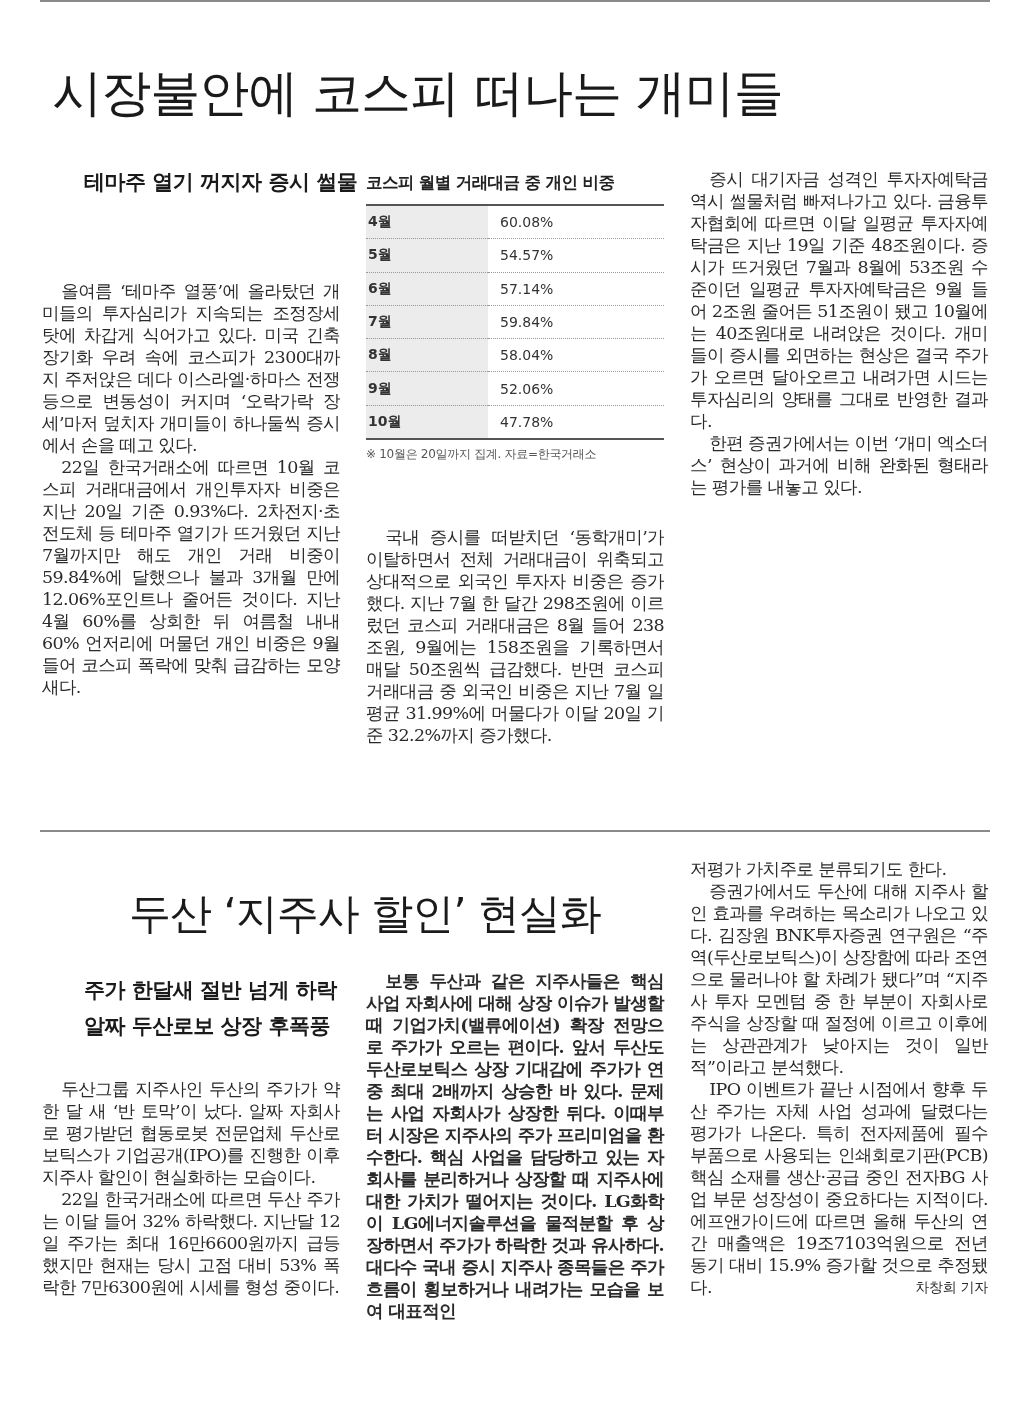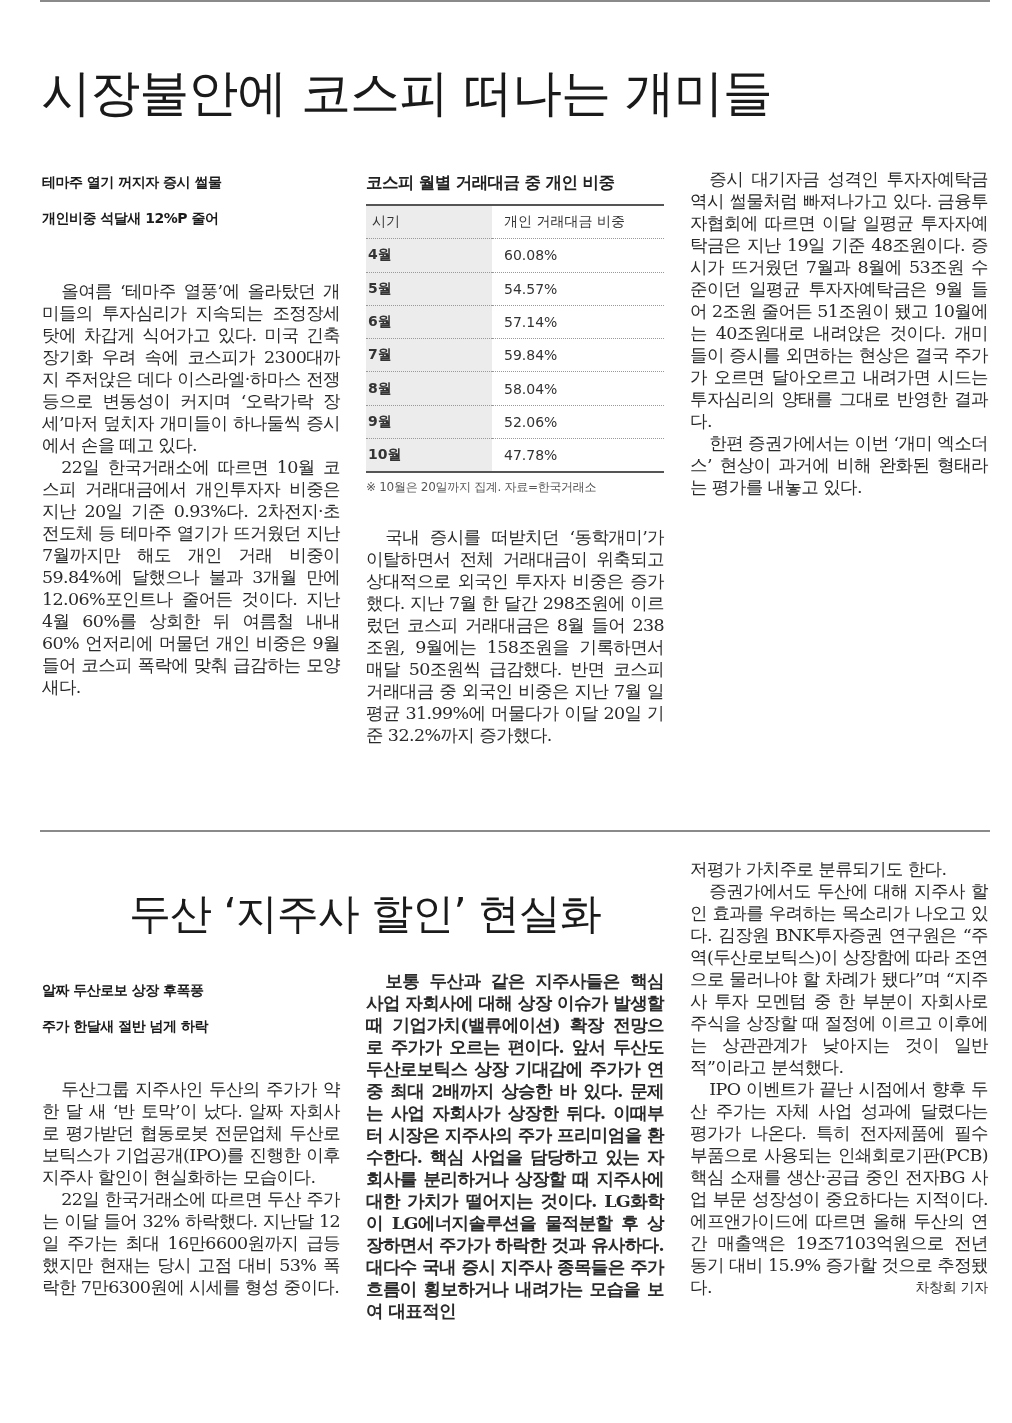--- a/index.html
+++ b/index.html
@@ -1,19 +1,19 @@
 <!DOCTYPE html>
 <html><head>
 <meta charset="utf-8">
 <style>
   html, body { margin:0; padding:0; background:#ffffff; }
   body { width:1012px; height:1423px; position:relative; overflow:hidden; color:#222; font-family:"DejaVu Serif", serif; }
   .rule { position:absolute; left:40px; width:950px; height:2px; background:#8a8a8a; }
-  .headline { position:absolute; left:5px; width:803px; text-align:center; font-family:"DejaVu Sans", sans-serif; font-weight:normal; color:#1a1a1a; letter-spacing:-1px; }
-  .subhead { position:absolute; font-family:"DejaVu Sans", sans-serif; font-weight:bold; font-size:14px; line-height:36px; color:#1a1a1a; letter-spacing:-0.5px; }
+  .headline { position:absolute; left:16px; width:803px; text-align:center; font-family:"DejaVu Sans", sans-serif; font-weight:normal; color:#1a1a1a; letter-spacing:-1px; }
+  .subhead { position:absolute; font-family:"DejaVu Sans", sans-serif; font-weight:bold; font-size:21px; line-height:36px; color:#1a1a1a; letter-spacing:-0.5px;margin-left:42px; }
   .col { position:absolute; width:298px; font-size:17.5px; line-height:22px; color:#2a2a2a; text-align:justify; letter-spacing:-0.6px; }
   .col p { margin:0; text-indent:1.1em; }
   .col p.noindent { text-indent:0; }
   .byline { float:right; font-family:"DejaVu Sans", sans-serif; font-size:14px; letter-spacing:-0.3px; text-indent:0; }
   .lastline::after { content:""; display:block; clear:both; }
 
   
   .tbox { position:absolute; left:366px; top:166px; width:298px; font-family:"DejaVu Sans", sans-serif; }
   .tbox .ttitle { font-weight:bold; font-size:16.5px; letter-spacing:-0.6px; color:#222; height:38px; line-height:34px; }
   .tbox table { width:298px; border-collapse:collapse; border-top:2px solid #555; border-bottom:2px solid #555; }
@@ -26,36 +26,31 @@
 </style>
 </head>
 <body>
 
 <div class="rule" style="top:0px;"></div>
 
 <h1 class="headline" style="top:58px;margin:0;font-size:50px;line-height:70px;">시장불안에 코스피 떠나는 개미들</h1>
 
 <div class="subhead" style="left:42px;top:164px;">
   <div>테마주 열기 꺼지자 증시 썰물</div>
-  <div>개인비중 석달새 12%P 줄어</div>
 </div>
 
 <div class="col" style="left:42px;top:280px;">
   <p>올여름 ‘테마주 열풍’에 올라탔던 개미들의 투자심리가 지속되는 조정장세 탓에 차갑게 식어가고 있다. 미국 긴축 장기화 우려 속에 코스피가 2300대까지 주저앉은 데다 이스라엘·하마스 전쟁 등으로 변동성이 커지며 ‘오락가락 장세’마저 덮치자 개미들이 하나둘씩 증시에서 손을 떼고 있다.</p>
   <p>22일 한국거래소에 따르면 10월 코스피 거래대금에서 개인투자자 비중은 지난 20일 기준 0.93%다. 2차전지·초전도체 등 테마주 열기가 뜨거웠던 지난 7월까지만 해도 개인 거래 비중이 59.84%에 달했으나 불과 3개월 만에 12.06%포인트나 줄어든 것이다. 지난 4월 60%를 상회한 뒤 여름철 내내 60% 언저리에 머물던 개인 비중은 9월 들어 코스피 폭락에 맞춰 급감하는 모양새다.</p>
 </div>
 
 <div class="tbox">
   <div class="ttitle">코스피 월별 거래대금 중 개인 비중</div>
   <table>
     <tbody>
-        <tr class="hd">
-      <td class="c1">시기</td>
-      <td class="c2">개인 거래대금 비중</td>
-    </tr>
     <tr>
           <td class="c1">4월</td>
           <td class="c2">60.08%</td>
         </tr>
     <tr>
           <td class="c1">5월</td>
           <td class="c2">54.57%</td>
         </tr>
     <tr>
           <td class="c1">6월</td>
@@ -89,22 +84,22 @@
 <div class="col" style="left:690px;top:168px;">
   <p>증시 대기자금 성격인 투자자예탁금 역시 썰물처럼 빠져나가고 있다. 금융투자협회에 따르면 이달 일평균 투자자예탁금은 지난 19일 기준 48조원이다. 증시가 뜨거웠던 7월과 8월에 53조원 수준이던 일평균 투자자예탁금은 9월 들어 2조원 줄어든 51조원이 됐고 10월에는 40조원대로 내려앉은 것이다. 개미들이 증시를 외면하는 현상은 결국 주가가 오르면 달아오르고 내려가면 시드는 투자심리의 양태를 그대로 반영한 결과다.</p>
   <p>한편 증권가에서는 이번 ‘개미 엑소더스’ 현상이 과거에 비해 완화된 형태라는 평가를 내놓고 있다.</p>
 </div>
 
 <div class="rule" style="top:830px;"></div>
 
 <h1 class="headline" style="top:876px;margin:8px;left:42px;width:630px;font-size:42px;line-height:60px;">두산 ‘지주사 할인’ 현실화</h1>
 
 <div class="subhead" style="left:42px;top:972px;">
+  <div>주가 한달새 절반 넘게 하락</div>
   <div>알짜 두산로보 상장 후폭풍</div>
-  <div>주가 한달새 절반 넘게 하락</div>
 </div>
 
 <div class="col" style="left:42px;top:1078px;">
   <p>두산그룹 지주사인 두산의 주가가 약 한 달 새 ‘반 토막’이 났다. 알짜 자회사로 평가받던 협동로봇 전문업체 두산로보틱스가 기업공개(IPO)를 진행한 이후 지주사 할인이 현실화하는 모습이다.</p>
   <p>22일 한국거래소에 따르면 두산 주가는 이달 들어 32% 하락했다. 지난달 12일 주가는 최대 16만6600원까지 급등했지만 현재는 당시 고점 대비 53% 폭락한 7만6300원에 시세를 형성 중이다.</p>
 </div>
 
 <div class="col" style="left:366px;top:970px;font-weight:bold;">
   <p>보통 두산과 같은 지주사들은 핵심 사업 자회사에 대해 상장 이슈가 발생할 때 기업가치(밸류에이션) 확장 전망으로 주가가 오르는 편이다. 앞서 두산도 두산로보틱스 상장 기대감에 주가가 연중 최대 2배까지 상승한 바 있다. 문제는 사업 자회사가 상장한 뒤다. 이때부터 시장은 지주사의 주가 프리미엄을 환수한다. 핵심 사업을 담당하고 있는 자회사를 분리하거나 상장할 때 지주사에 대한 가치가 떨어지는 것이다. LG화학이 LG에너지솔루션을 물적분할 후 상장하면서 주가가 하락한 것과 유사하다. 대다수 국내 증시 지주사 종목들은 주가 흐름이 횡보하거나 내려가는 모습을 보여 대표적인</p>
 </div>

